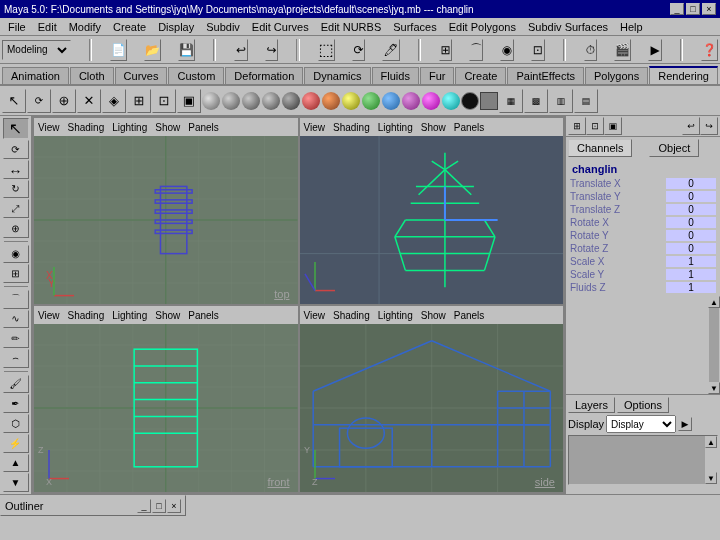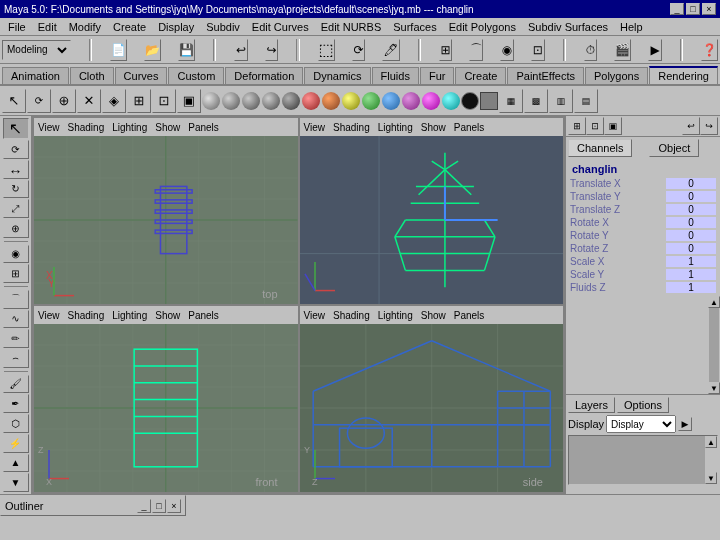--- a/index.html
+++ b/index.html
@@ -35,21 +35,21 @@
     #left-tools { width: 32px; background: #c0c0c0; border-right: 1px solid #808080; display: flex; flex-direction: column; align-items: center; padding: 2px 1px; gap: 1px; }
     .tool-btn { background: #c0c0c0; border: 1px outset #c0c0c0; width: 26px; height: 26px; cursor: pointer; display: flex; align-items: center; justify-content: center; font-size: 14px; }
     .tool-btn.active { border: 1px inset #c0c0c0; background: #a0a0a0; }
     
     
     #viewports { flex: 1; display: grid; grid-template-columns: 1fr 1fr; grid-template-rows: 1fr 1fr; gap: 2px; background: #808080; padding: 2px; }
     .viewport { background: #6b6b6b; position: relative; overflow: hidden; }
     .viewport-header { background: #c0c0c0; height: 18px; display: flex; align-items: center; padding: 0 4px; font-size: 10px; gap: 8px; }
     .viewport-header span { cursor: pointer; }
     .viewport-canvas { width: 100%; height: calc(100% - 18px); position: relative; background: #6b7b6b; overflow: hidden; }
-    .viewport-label { position: absolute; bottom: 4px; right: 20px; color: #a0a0a0; font-size: 11px; }
+    .viewport-label { position: absolute; bottom: 4px; right: 8px; color: #a0a0a0; font-size: 11px; text-decoration: underline; }
     
     
     #right-panel { width: 155px; background: #c0c0c0; border-left: 1px solid #808080; display: flex; flex-direction: column; }
     #channel-header { display: flex; gap: 17px; padding: 2px; background: #c0c0c0; }
     .panel-tab { padding: 2px 8px; font-size: 11px; border: 1px outset #c0c0c0; cursor: pointer; background: #c0c0c0; }
     .panel-tab.active { background: #d0d0d0; }
     #channel-box { flex: 1; background: #c0c0c0; padding: 2px; }
     .channel-title { font-size: 11px; font-weight: bold; padding: 2px 4px; color: #000080; background: #c0c0c0; }
     .channel-row { display: flex; justify-content: space-between; align-items: center; padding: 1px 2px; font-size: 10px; }
     .channel-name { color: #6060a0; min-width: 70px; }

